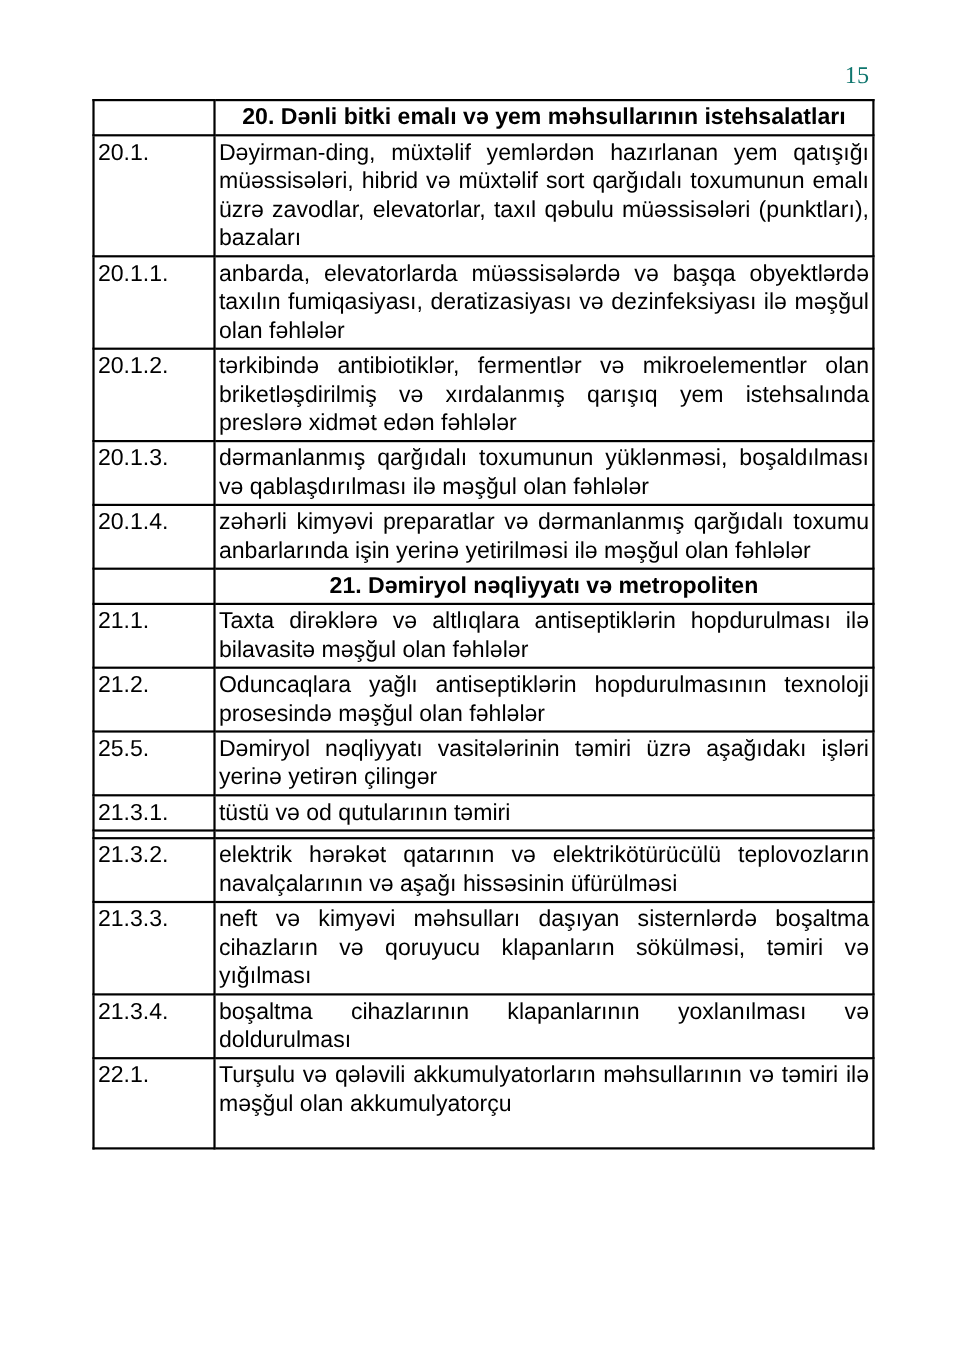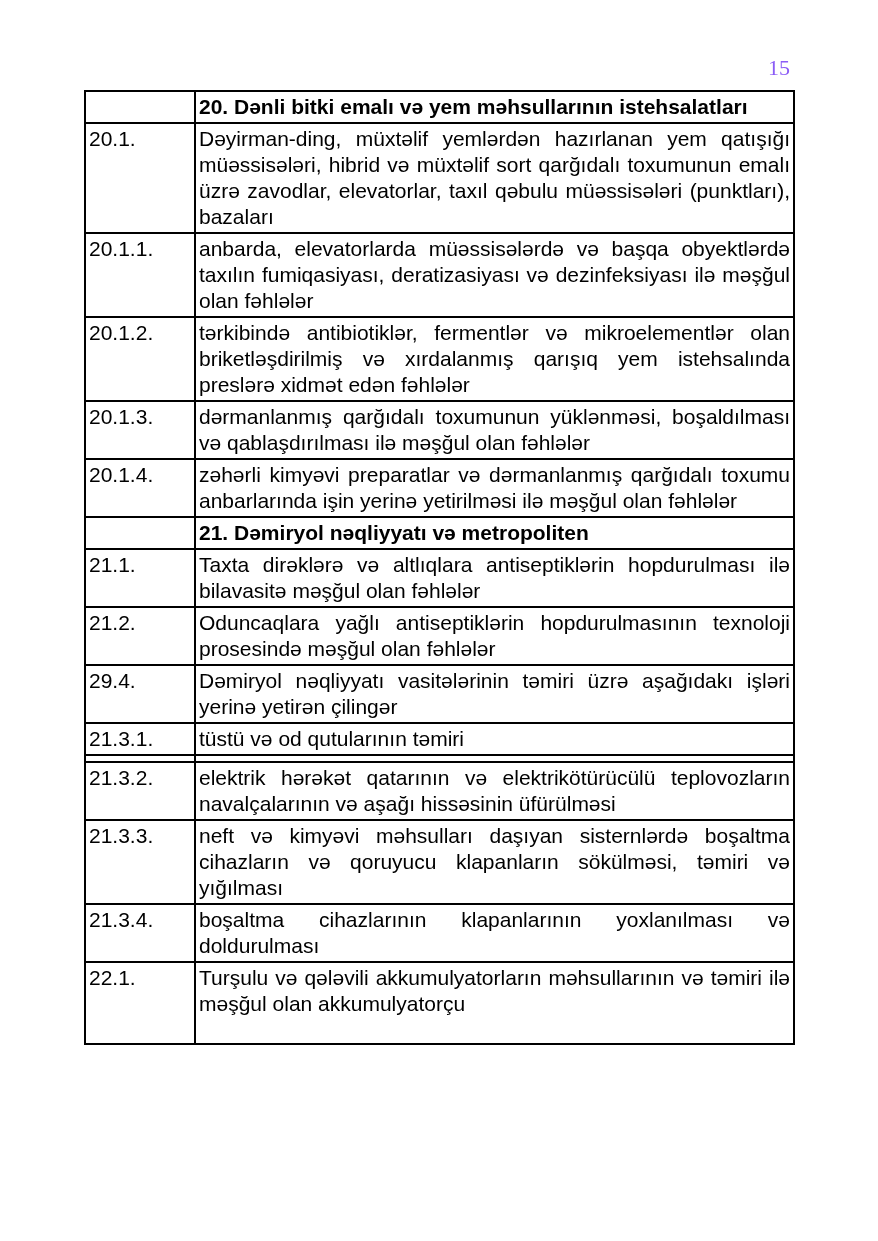--- a/index.html
+++ b/index.html
@@ -14,21 +14,21 @@
     font-family: "Liberation Sans", sans-serif;
     color: #000000;
   }
   .page-number {
     position: absolute;
     top: 56px;
     right: 88px;
     font-family: "Liberation Serif", serif;
     font-size: 22px;
     line-height: 24px;
-    color: #8b5cf6;
+    color: #0f766e;
   }
   table.doc-table {
     position: absolute;
     left: 84px;
     top: 90px;
     width: 711px;
     border-collapse: collapse;
     table-layout: fixed;
   }
   table.doc-table td {
@@ -42,20 +42,21 @@
   td.num {
     width: 102px;
     text-align: left;
   }
   td.desc {
     text-align: justify;
     padding-left: 10px;
     padding-right: 7px;
   }
   tr.section td.desc {
+    text-align: center;
     font-weight: bold;
   }
   tr.spacer td {
     padding: 0;
     height: 5px;
     font-size: 0;
     line-height: 0;
   }
   tr.pad-bottom td {
     padding-bottom: 26px;
@@ -98,21 +99,21 @@
       </tr>
       <tr class="item">
         <td class="num">21.1.</td>
         <td class="desc">Taxta dirəklərə və altlıqlara antiseptiklərin hopdurulması ilə bilavasitə məşğul olan fəhlələr</td>
       </tr>
       <tr class="item">
         <td class="num">21.2.</td>
         <td class="desc">Oduncaqlara yağlı antiseptiklərin hopdurulmasının texnoloji prosesində məşğul olan fəhlələr</td>
       </tr>
       <tr class="item">
-        <td class="num">29.4.</td>
+        <td class="num">25.5.</td>
         <td class="desc">Dəmiryol nəqliyyatı vasitələrinin təmiri üzrə aşağıdakı işləri yerinə yetirən çilingər</td>
       </tr>
       <tr class="item">
         <td class="num">21.3.1.</td>
         <td class="desc">tüstü və od qutularının təmiri</td>
       </tr>
       <tr class="spacer">
         <td class="num"></td>
         <td class="desc"></td>
       </tr>

